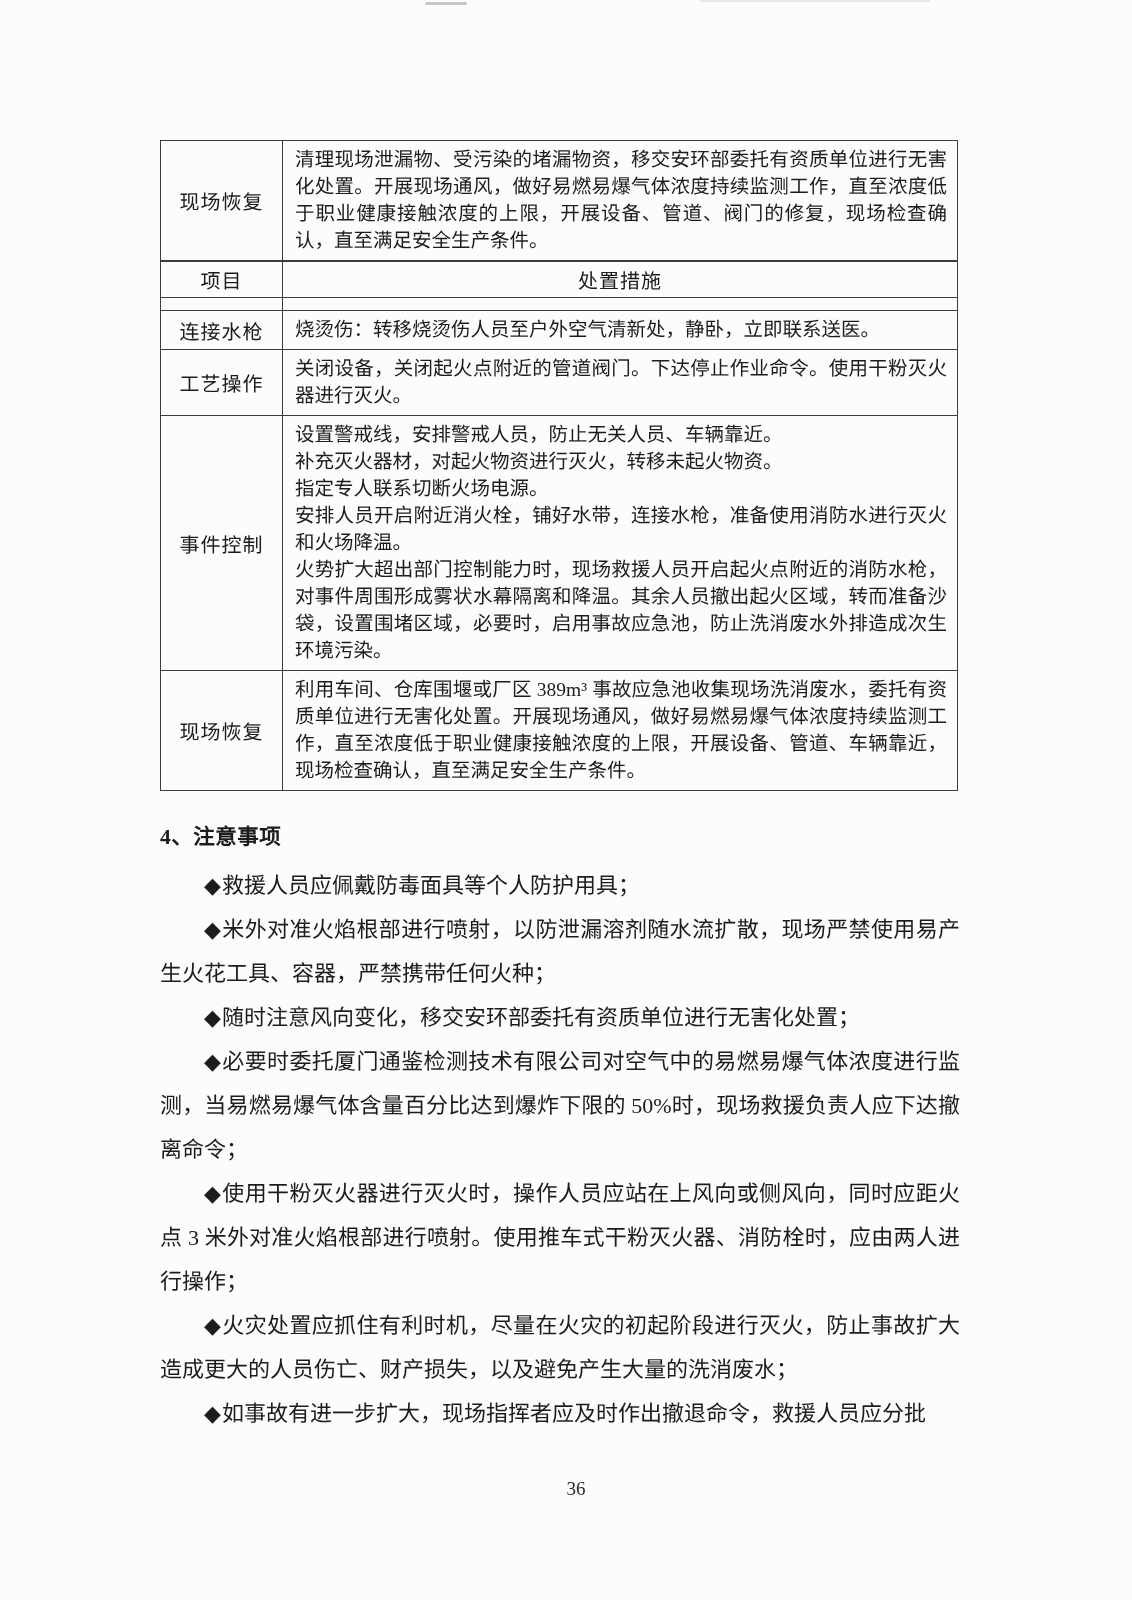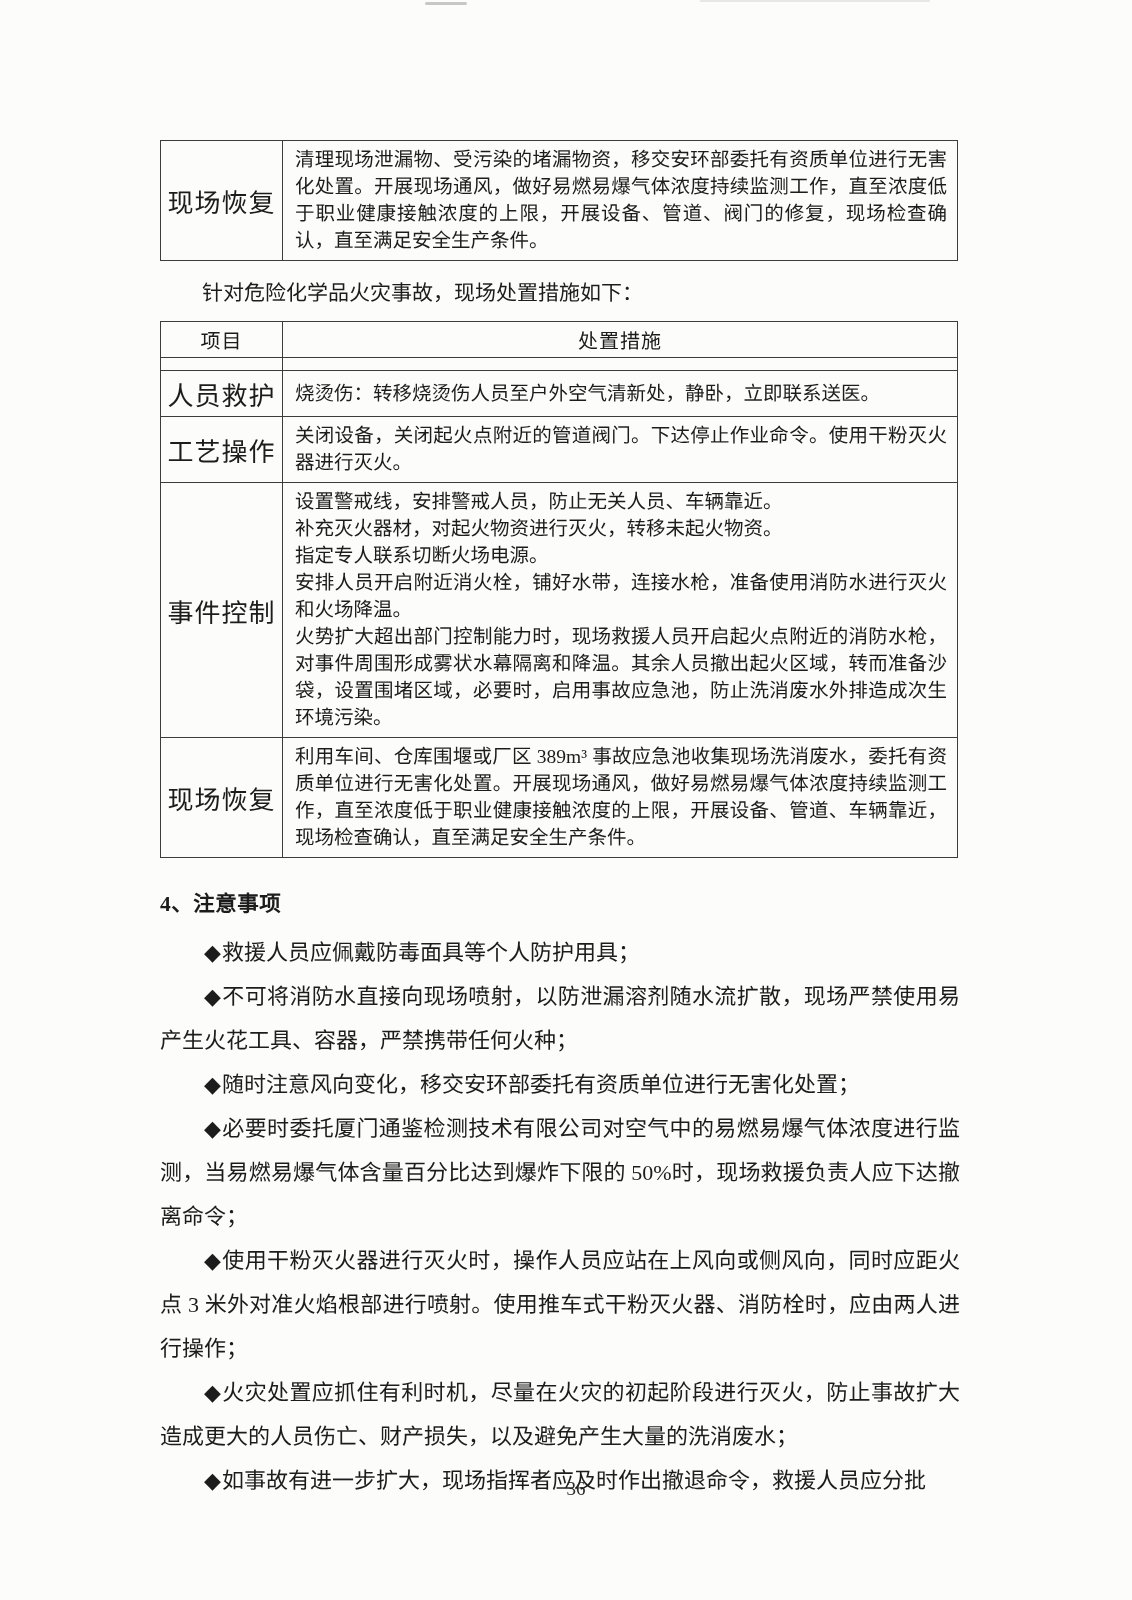--- a/index.html
+++ b/index.html
@@ -38,21 +38,21 @@
     font-size: 19.5px;
     color: #1c1c1c;
   }
   table.tbl td {
     border: 1.6px solid #3c3c3c;
     vertical-align: middle;
   }
   td.label-cell {
     width: 122px;
     text-align: center;
-    font-size: 26px;
+    font-size: 20px;
     letter-spacing: 1px;
     padding: 4px 0;
   }
   td.content-cell {
     text-align: justify;
     white-space: pre-wrap;
     line-height: 27px;
     padding: 5px 10px 6px 12px;
   }
   table.tbl-top { margin-top: 140px; }
@@ -113,34 +113,33 @@
 
   <table class="tbl tbl-top">
     <tbody>
       <tr>
         <td class="label-cell">现场恢复</td>
         <td class="content-cell">清理现场泄漏物、受污染的堵漏物资，移交安环部委托有资质单位进行无害化处置。开展现场通风，做好易燃易爆气体浓度持续监测工作，直至浓度低于职业健康接触浓度的上限，开展设备、管道、阀门的修复，现场检查确认，直至满足安全生产条件。</td>
       </tr>
     </tbody>
   </table>
 
-  <p class="intro">针对危险化学品火灾事故，现场处置措施如下：</p>
 
   <table class="tbl tbl-fire">
     <tbody>
       <tr class="head">
         <td class="label-cell">项目</td>
         <td>处置措施</td>
       </tr>
       <tr class="gap">
         <td></td>
         <td></td>
       </tr>
       <tr>
-        <td class="label-cell">人员救护</td>
+        <td class="label-cell">连接水枪</td>
         <td class="content-cell">烧烫伤：转移烧烫伤人员至户外空气清新处，静卧，立即联系送医。</td>
       </tr>
       <tr>
         <td class="label-cell">工艺操作</td>
         <td class="content-cell">关闭设备，关闭起火点附近的管道阀门。下达停止作业命令。使用干粉灭火器进行灭火。</td>
       </tr>
       <tr>
         <td class="label-cell">事件控制</td>
         <td class="content-cell">设置警戒线，安排警戒人员，防止无关人员、车辆靠近。
 补充灭火器材，对起火物资进行灭火，转移未起火物资。
@@ -152,21 +151,21 @@
         <td class="label-cell">现场恢复</td>
         <td class="content-cell">利用车间、仓库围堰或厂区 389m³ 事故应急池收集现场洗消废水，委托有资质单位进行无害化处置。开展现场通风，做好易燃易爆气体浓度持续监测工作，直至浓度低于职业健康接触浓度的上限，开展设备、管道、车辆靠近，现场检查确认，直至满足安全生产条件。</td>
       </tr>
     </tbody>
   </table>
 
   <h3 class="section-heading">4、注意事项</h3>
 
   <div class="notes">
     <p class="note"><span class="diamond">◆</span><span>救援人员应佩戴防毒面具等个人防护用具；</span></p>
-    <p class="note"><span class="diamond">◆</span><span>不可将消防水直接向现场喷射，以防泄漏溶剂随水流扩散，现场严禁使用易产生火花工具、容器，严禁携带任何火种；</span></p>
+    <p class="note"><span class="diamond">◆</span><span>米外对准火焰根部进行喷射，以防泄漏溶剂随水流扩散，现场严禁使用易产生火花工具、容器，严禁携带任何火种；</span></p>
     <p class="note"><span class="diamond">◆</span><span>随时注意风向变化，移交安环部委托有资质单位进行无害化处置；</span></p>
     <p class="note"><span class="diamond">◆</span><span>必要时委托厦门通鉴检测技术有限公司对空气中的易燃易爆气体浓度进行监测，当易燃易爆气体含量百分比达到爆炸下限的 50%时，现场救援负责人应下达撤离命令；</span></p>
     <p class="note"><span class="diamond">◆</span><span>使用干粉灭火器进行灭火时，操作人员应站在上风向或侧风向，同时应距火点 3 米外对准火焰根部进行喷射。使用推车式干粉灭火器、消防栓时，应由两人进行操作；</span></p>
     <p class="note"><span class="diamond">◆</span><span>火灾处置应抓住有利时机，尽量在火灾的初起阶段进行灭火，防止事故扩大造成更大的人员伤亡、财产损失，以及避免产生大量的洗消废水；</span></p>
     <p class="note"><span class="diamond">◆</span><span>如事故有进一步扩大，现场指挥者应及时作出撤退命令，救援人员应分批</span></p>
   </div>
 
 </div>
 
 <div class="page-number">36</div>

